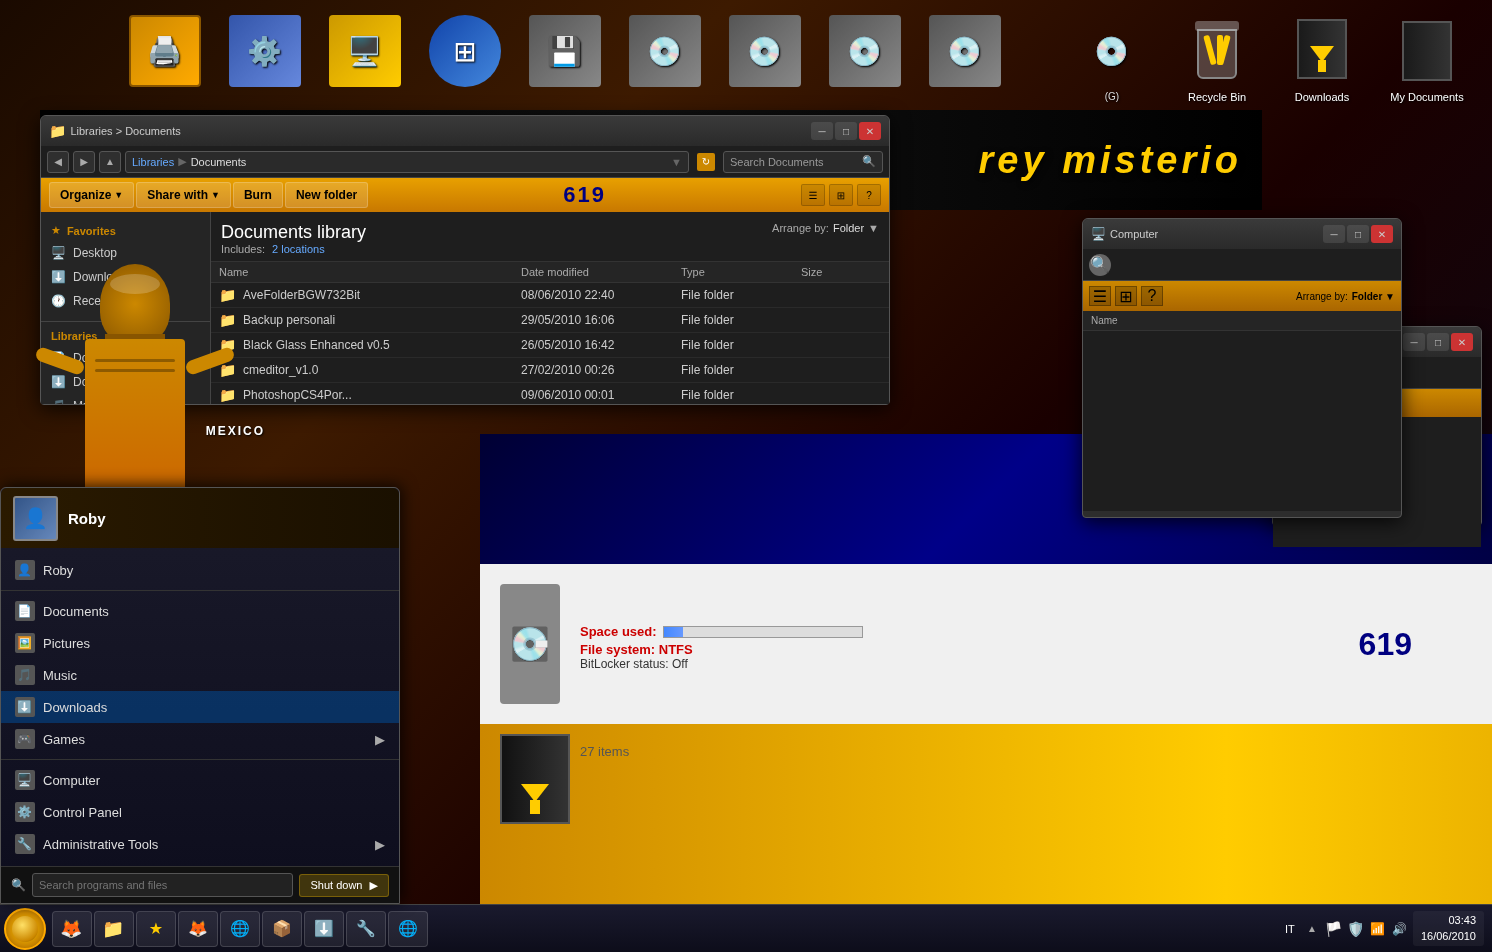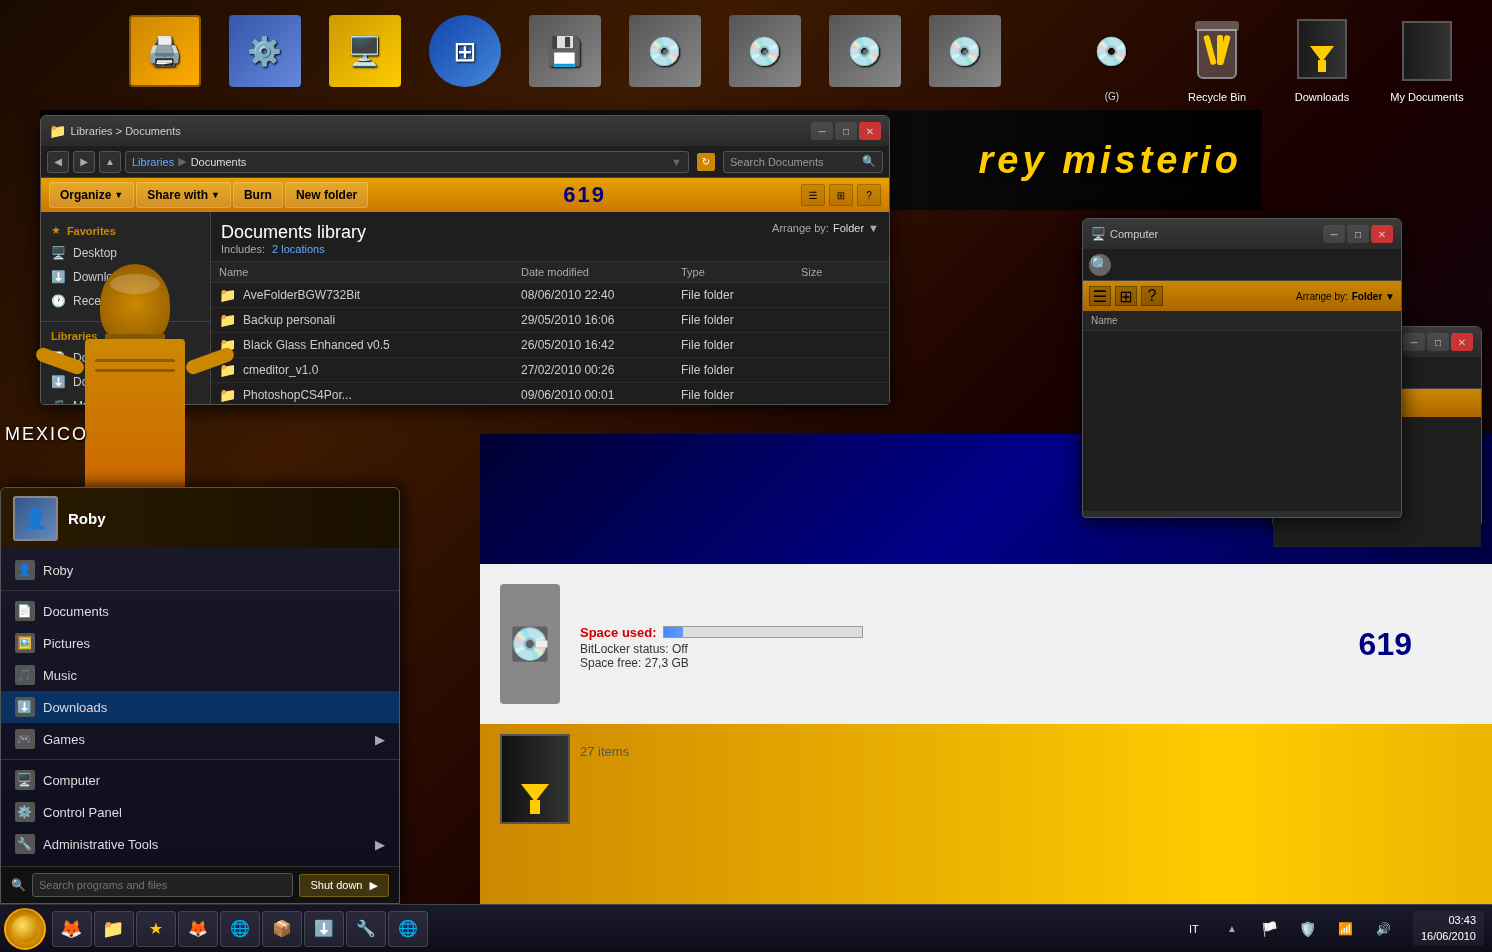--- a/index.html
+++ b/index.html
@@ -107,21 +107,21 @@
       border-radius: 4px;
       display: flex;
       align-items: center;
       justify-content: center;
       cursor: pointer;
       padding: 0 4px;
     }
     .taskbar-tray {
       display: flex;
       align-items: center;
-      gap: 20px;
+      gap: 4px;
       padding-right: 8px;
       height: 100%;
     }
     .taskbar-clock {
       background: rgba(255,255,255,0.05);
       padding: 2px 8px;
       border-radius: 3px;
       color: #fff;
       font-size: 11px;
       text-align: right;
@@ -733,22 +733,22 @@
   <div class="disk-icon-area">
     <span style="font-size:32px;color:#ccc;">💽</span>
   </div>
   <div class="disk-info">
     <div style="display:flex;align-items:center;gap:6px;margin-top:4px;">
       <span class="label">Space used:</span>
       <div class="disk-progress">
         <div class="disk-progress-fill" style="width:10%;"></div>
       </div>
     </div>
+    <div class="label">File system: NTFS</div>
     <div class="value">BitLocker status: Off</div>
-    <div class="value">Space free: 27,3 GB</div>
   </div>
   <div style="font-size:32px;font-weight:900;font-family:Impact,sans-serif;color:#000080;margin-left:auto;margin-right:60px;">619</div>
 </div>
 
 <div class="banner-gold" style="position:absolute;bottom:48px;left:480px;right:0;height:180px;background:linear-gradient(to right,#cc8800,#ffcc00,#cc8800);display:flex;align-items:center;justify-content:flex-end;padding-right:40px;z-index:50;">
 
   <div style="position:absolute;left:100px;top:20px;color:#555;font-size:13px;">27 items</div>
 
   <div style="position:absolute;left:20px;top:10px;width:80px;height:100px;">
     <div style="width:70px;height:90px;background:linear-gradient(to right,#111,#333);border:2px solid #555;position:relative;">
@@ -1053,21 +1053,21 @@
       <div style="position:absolute;top:20px;left:10px;right:10px;height:3px;background:rgba(0,0,0,0.3);border-radius:2px;"></div>
       <div style="position:absolute;top:30px;left:10px;right:10px;height:3px;background:rgba(0,0,0,0.3);border-radius:2px;"></div>
     </div>
 
     <div style="position:absolute;top:130px;left:30px;width:50px;height:14px;background:#cc8800;border-radius:7px;transform:rotate(20deg);"></div>
     <div style="position:absolute;top:130px;right:30px;width:50px;height:14px;background:#cc8800;border-radius:7px;transform:rotate(-20deg);"></div>
 
     <div style="width:100px;height:200px;background:linear-gradient(to bottom,#cc8800,#ffcc00);position:relative;border-radius:0 0 4px 4px;">
     </div>
 
-    <div style="position:absolute;top:200px;left:0;right:0;text-align:left;color:#fff;font-weight:400;font-size:18px;letter-spacing:2px;text-shadow:1px 1px 2px #000;">MEXICO</div>
+    <div style="position:absolute;top:200px;left:0;right:0;text-align:right;color:#fff;font-weight:700;font-size:12px;letter-spacing:2px;text-shadow:1px 1px 2px #000;">MEXICO</div>
   </div>
 </div>
 
 <div class="smpbuilder">
   <div style="width:32px;height:32px;background:linear-gradient(135deg,#3355aa,#6688dd);border-radius:3px;display:flex;align-items:center;justify-content:center;">
     <span style="color:#fff;font-size:16px;">⊞</span>
   </div>
   <span style="color:#000;font-size:12px;font-weight:600;">Windows SMP Builder</span>
 </div>
 

